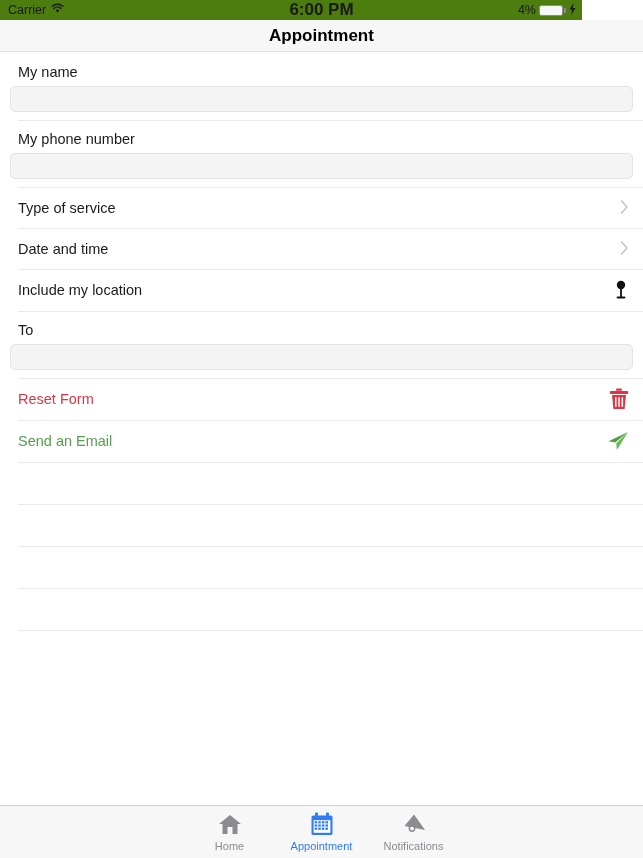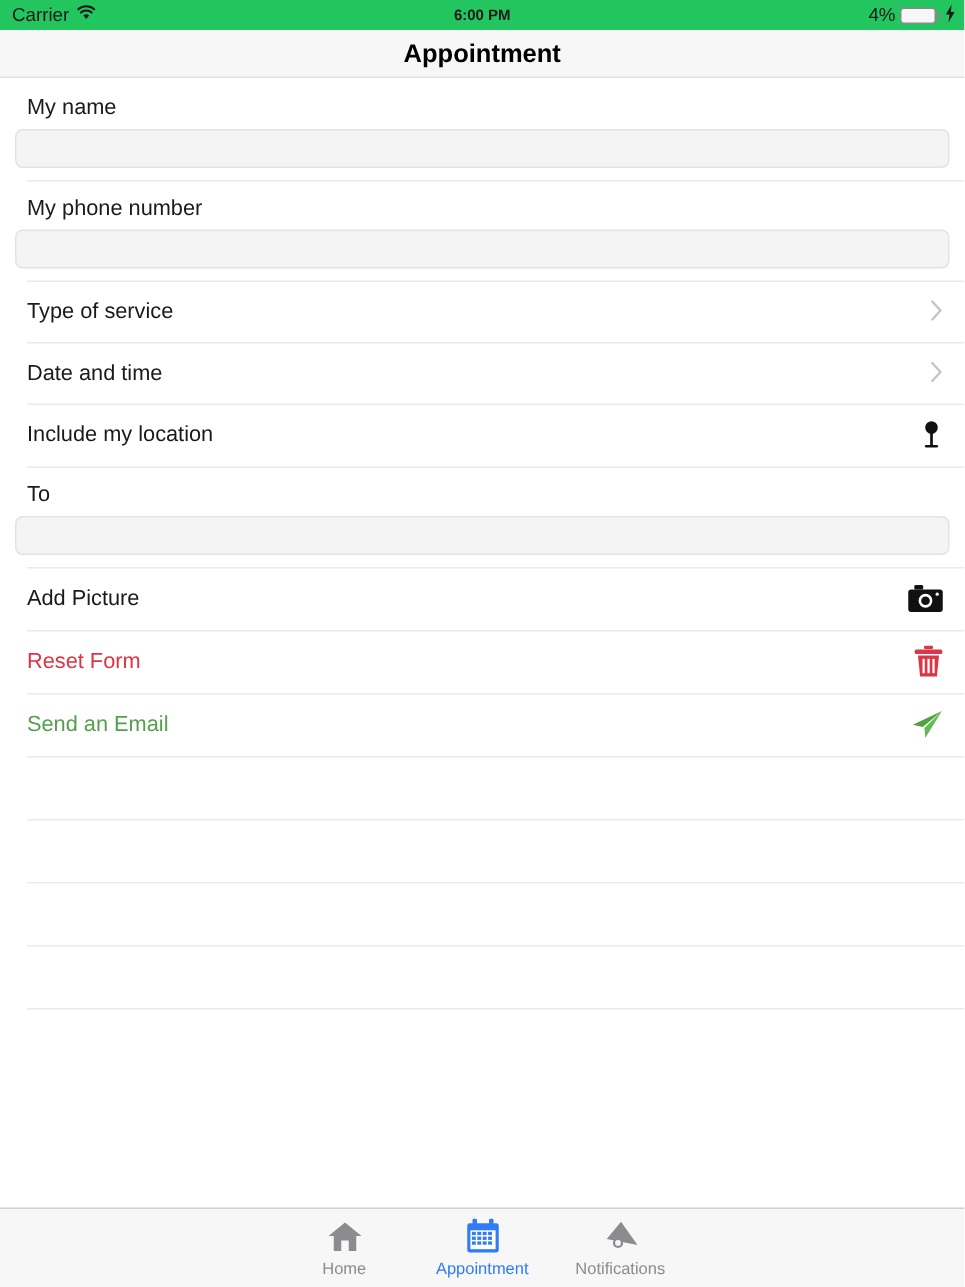--- a/index.html
+++ b/index.html
@@ -6,27 +6,27 @@
   html, body {
     width: 643px; height: 858px;
     font-family: "Liberation Sans", sans-serif;
     background: #ffffff;
     overflow: hidden;
   }
   #app { position: relative; width: 643px; height: 858px; background: #ffffff; }
 
   
   .statusbar {
-    position: absolute; top: 0; left: 0; width: 643px; height: 20px;
-    background: #22c55e;
+    position: absolute; top: 0; left: 0; width: 582px; height: 20px;
+    background: #4d7c0f;
     display: flex; align-items: center;
     font-size: 12.5px; color: #1a1a1a;
   }
   .sb-left { position: absolute; left: 8px; display: flex; align-items: center; gap: 5px; }
-  .sb-center { position: absolute; left: 0; width: 643px; text-align: center; font-weight: bold; font-size: 10px; }
+  .sb-center { position: absolute; left: 0; width: 643px; text-align: center; font-weight: bold; font-size: 17px; }
   .sb-right { position: absolute; right: 6px; display: flex; align-items: center; gap: 3px; }
   .batt-wrap { display: flex; align-items: center; }
   .batt {
     width: 24px; height: 11px; border: 1px solid #8b8b8f;
     border-radius: 2.5px; padding: 1px; background: #f7f7f7;
   }
   .batt-fill { width: 100%; height: 100%; background: #4cd964; border-radius: 1px; }
   .batt-cap { width: 2px; height: 5px; background: #8b8b8f; border-radius: 0 1px 1px 0; margin-left: 1px; }
 
   
@@ -186,33 +186,20 @@
         </svg>
       </span>
     </div>
 
     <div class="row field-row">
       <div class="sep sep-top"></div>
       <div class="field-label">To</div>
       <input class="field-input" type="text" value="" placeholder="" style="">
     </div>
 
-    <div class="row action-row">
-      <div class="sep sep-top"></div>
-      <div class="action-label label-dark">Add Picture</div>
-      <span class="action-icon">
-        <svg width="24" height="19" viewBox="0 0 24 19">
-          <rect x="4.5" y="0.5" width="6" height="3" rx="1" fill="#111"></rect>
-          <rect x="0.5" y="3.5" width="23" height="15" rx="2" fill="#111"></rect>
-          <circle cx="12" cy="11" r="4.6" fill="#fff"></circle>
-          <circle cx="12" cy="11" r="2.9" fill="#111"></circle>
-          <circle cx="19.8" cy="6.6" r="1.1" fill="#fff"></circle>
-        </svg>
-      </span>
-    </div>
 
     <div class="row action-row">
       <div class="sep sep-top"></div>
       <div class="action-label label-red">Reset Form</div>
       <span class="action-icon">
         <svg width="20" height="22" viewBox="0 0 20 22">
           <rect x="7" y="0.5" width="6" height="2.2" rx="0.8" fill="#dc3545"></rect>
           <rect x="0.8" y="3" width="18.4" height="3" rx="1" fill="#dc3545"></rect>
           <path d="M3 7 H17 L15.6 21 H4.4 Z" fill="#dc3545"></path>
           <rect x="6" y="9.2" width="1.5" height="9.6" fill="#fff"></rect>

